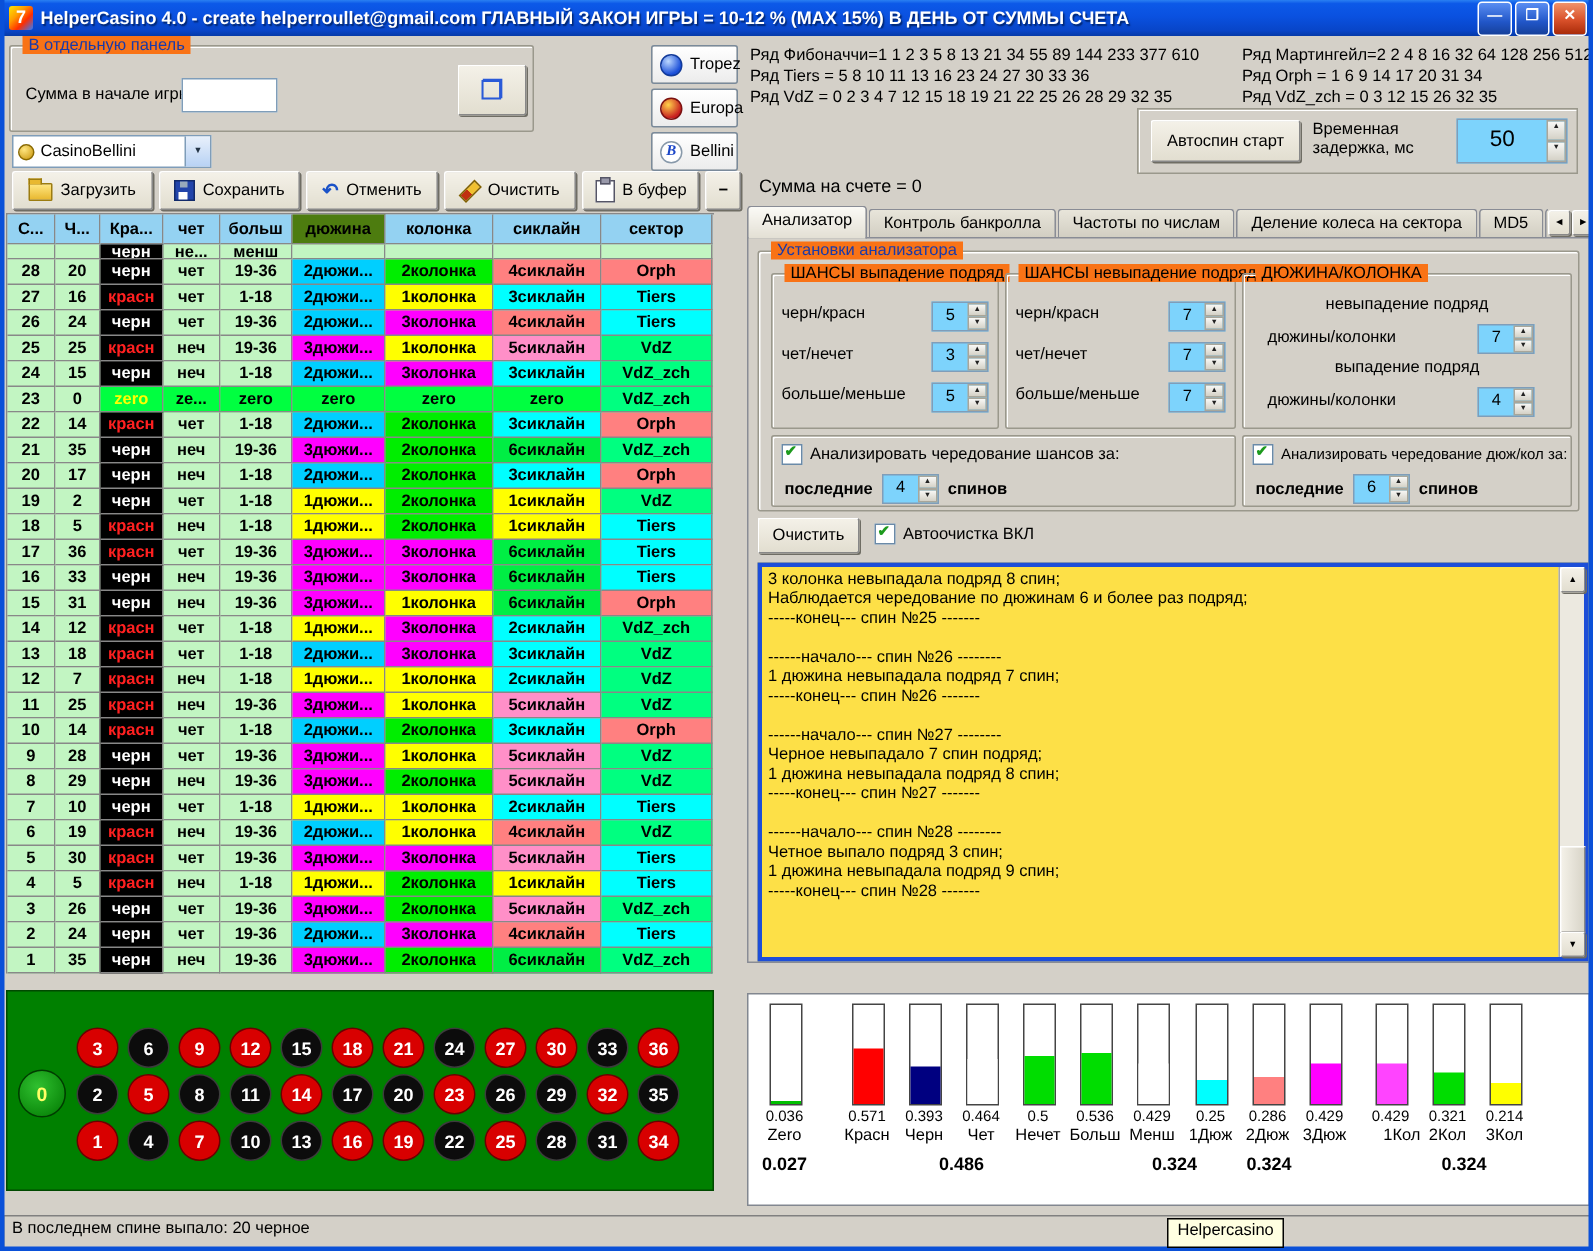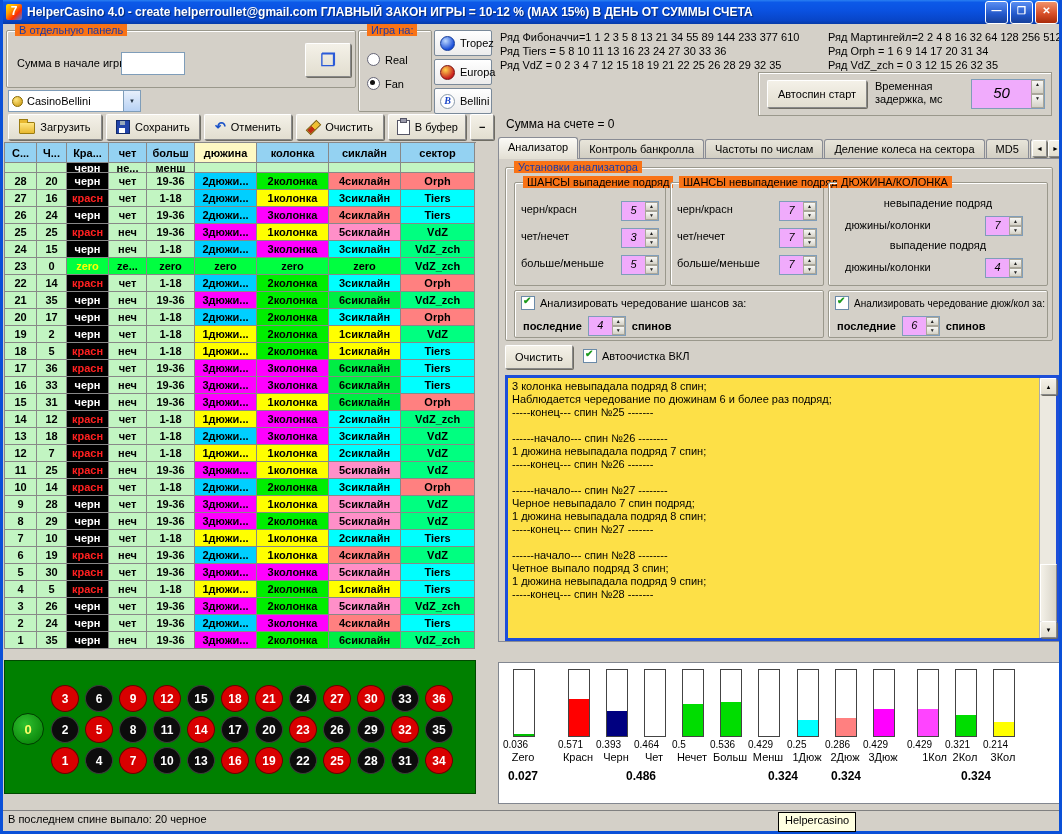--- a/index.html
+++ b/index.html
@@ -24,21 +24,21 @@
 
   
   .gb{position:absolute;border:1px solid #9a988c;border-radius:2px;
     box-shadow:inset 1px 1px 0 #ffffff;}
   .gb-title{position:absolute;top:-7px;left:8px;background:#f97316;padding:0 4px;white-space:nowrap;}
   .gb-title.blue{color:#1a3aa8;}
   .btn{background:linear-gradient(180deg,#f4f1e8,#e2ded0);border:1px solid #888;
     border-top-color:#fff;border-left-color:#fff;border-radius:2px;
     box-shadow:1px 1px 0 #6f6d64;display:flex;align-items:center;justify-content:center;gap:5px;
     font-size:11px;color:#000;cursor:default;}
-  .numbox{position:absolute;display:flex;background:#f0abfc;border:1px solid #7f9db9;font-style:italic;}
+  .numbox{position:absolute;display:flex;background:#7dd3fc;border:1px solid #7f9db9;}
   .nval{flex:1;text-align:center;line-height:16px;font-size:11px;}
   .spinner{width:13px;display:flex;flex-direction:column;}
   .sbtn{flex:1;background:linear-gradient(#f8f8f6,#d4d1c6);border:1px solid #a9a69a;
     font-size:5px;line-height:7px;text-align:center;color:#222;overflow:hidden;}
   .cb{display:inline-block;width:12px;height:12px;background:#fff;border:1px solid #6a8aa8;vertical-align:-2px;position:relative;}
   .cb.checked::after{content:"✔";position:absolute;left:1px;top:-2px;color:#1d9a1d;font-size:10px;font-weight:bold;}
   .radio{width:11px;height:11px;border-radius:50%;border:1px solid #667;background:#fff;display:inline-block;vertical-align:-2px;}
   .radio.sel::after{content:"";display:block;width:5px;height:5px;margin:2px;border-radius:50%;background:#111;}
 
   
@@ -151,21 +151,21 @@
   #sb-thumb{position:absolute;left:0;width:15px;height:56px;bottom:16px;
     background:linear-gradient(90deg,#f4f1e8,#d8d4c8);border:1px solid #888;border-top-color:#fff;border-left-color:#fff;}
 
   
   #freqtabs{position:absolute;left:498px;top:642px;height:20px;white-space:nowrap;}
   #freqtabs .xtab{height:17px;padding-top:2px;}
   #freqtabs .xtab.active{height:20px;}
   #chart{position:absolute;left:498px;top:662px;width:560px;height:140px;background:#fff;border:1px solid #828790;}
   .bar{position:absolute;top:6px;width:20px;height:66px;border:1px solid #444;background:#fff;}
   .fill{position:absolute;left:0;right:0;bottom:0;}
-  .bval{position:absolute;top:76px;width:40px;text-align:left;font-size:10px;}
+  .bval{position:absolute;top:76px;width:40px;text-align:center;font-size:10px;}
   .bname{position:absolute;top:88px;width:40px;text-align:center;font-size:11px;}
   .bavg{position:absolute;top:106px;width:44px;text-align:center;font-weight:bold;font-size:12px;}
 
   
   #statusbar{position:absolute;left:2px;top:810px;width:1056px;height:21px;
     border:1px solid;border-color:#808080 #fff #fff #808080;padding:2px 0 0 5px;background:#d4d0c8;}
   #tooltip{position:absolute;left:778px;top:812px;background:#ffffe1;border:1px solid #000;
     padding:1px 6px;height:16px;line-height:13px;z-index:65;}
 </style>
 </head>
@@ -215,31 +215,20 @@
       <span class="ic ic-clean"></span>
       <span>Очистить</span>
     </div>
     <div class="btn" style="width:78px">
       <span class="ic ic-clip"></span>
       <span>В буфер</span>
     </div>
     <div class="btn" id="collapse-btn">−</div>
   </div>
 
-  <div class="gb" id="gb-game">
-    <span class="gb-title blue">Игра на:</span>
-    <span class="radio-row" style="top:22px">
-      <span class="radio"></span>
-      <span>Real</span>
-    </span>
-    <span class="radio-row" style="top:46px">
-      <span class="radio sel"></span>
-      <span>Fan</span>
-    </span>
-  </div>
 
   <div id="casino-btns">
     <div class="cas-btn">
       <span class="cicon cicon-tropez"></span>
       <span>Tropez</span>
     </div>
     <div class="cas-btn">
       <span class="cicon cicon-europa"></span>
       <span>Europa</span>
     </div>
@@ -274,21 +263,21 @@
 
   <div id="balance">Сумма на счете = 0</div>
 
   <div id="grid">
       <div class="trow th">
         <div class="tcell" style="background: rgb(148, 210, 242);">С...</div>
         <div class="tcell" style="background: rgb(148, 210, 242);">Ч...</div>
         <div class="tcell" style="background: rgb(148, 210, 242);">Кра...</div>
         <div class="tcell" style="background: rgb(148, 210, 242);">чет</div>
         <div class="tcell" style="background: rgb(148, 210, 242);">больш</div>
-        <div class="tcell" style="background: #fef9c3;">дюжина</div>
+        <div class="tcell" style="background: #4d7c0f;">дюжина</div>
         <div class="tcell" style="background: rgb(148, 210, 242);">колонка</div>
         <div class="tcell" style="background: rgb(148, 210, 242);">сиклайн</div>
         <div class="tcell" style="background: rgb(148, 210, 242);">сектор</div>
       </div>
       <div class="trow partial">
         <div class="tcell" style="background: rgb(194, 245, 194);"></div>
         <div class="tcell" style="background: rgb(194, 245, 194);"></div>
         <div class="tcell" style="background: rgb(0, 0, 0); color: rgb(255, 255, 255);">черн</div>
         <div class="tcell" style="background: rgb(194, 245, 194);">не...</div>
         <div class="tcell" style="background: rgb(194, 245, 194);">менш</div>

